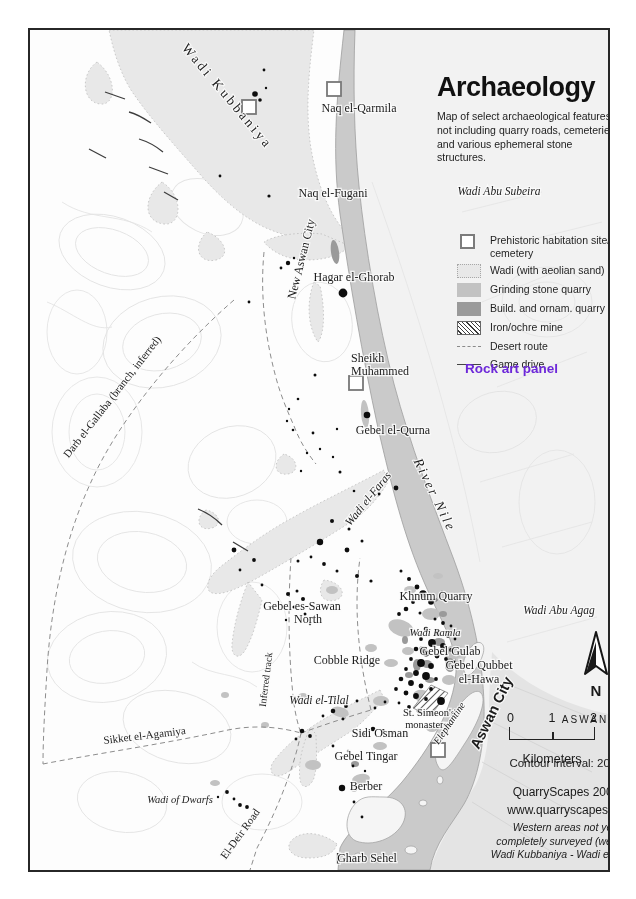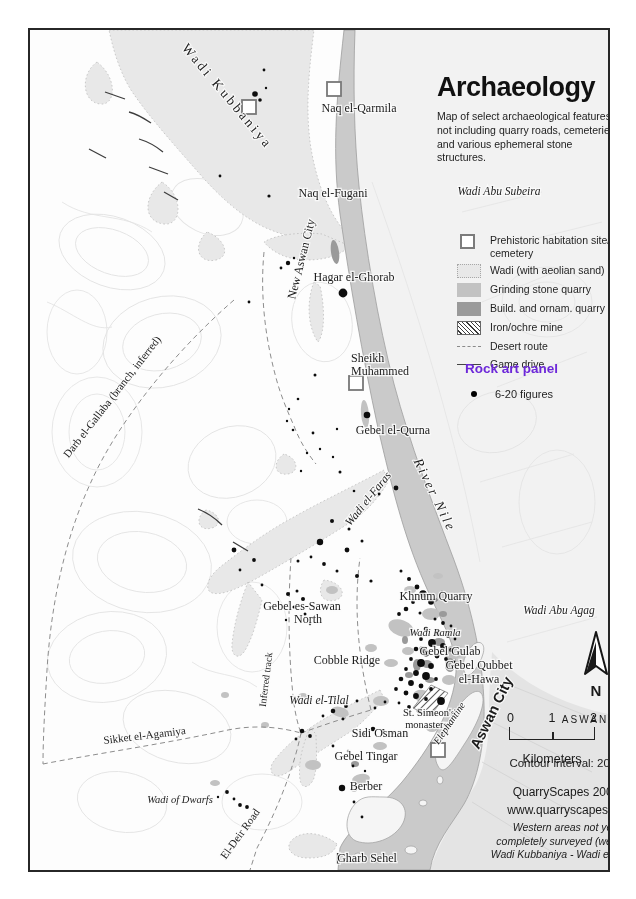--- a/index.html
+++ b/index.html
@@ -441,26 +441,20 @@
         <div class="lg-row">
           <span class="sw sw-game_drive"></span>
           <span class="lg-label">Game drive</span>
         </div>
       </div>
   </div>
 
   <div class="ovl rockart">
     <div class="rockart-title">Rock art panel</div>
     <div id="rockart-items">
-        <div class="ra-row">
-          <span class="ra-dotcol">
-            <span class="ra-dot" style="width: 6px; height: 6px;"></span>
-          </span>
-          <span class="ra-label">6-20 figures</span>
-        </div>
       </div>
   </div>
 
   <div class="ovl north">
     <svg width="34" height="50" viewBox="0 0 34 50">
       <polygon points="17,2 28,44 17,36 6,44" fill="#ffffff" stroke="#161616" stroke-width="2" stroke-linejoin="round"></polygon>
       <polygon points="17,12 17,36 7,43" fill="#1a1a1a"></polygon>
     </svg>
     <div class="n-label">N</div>
   </div>

